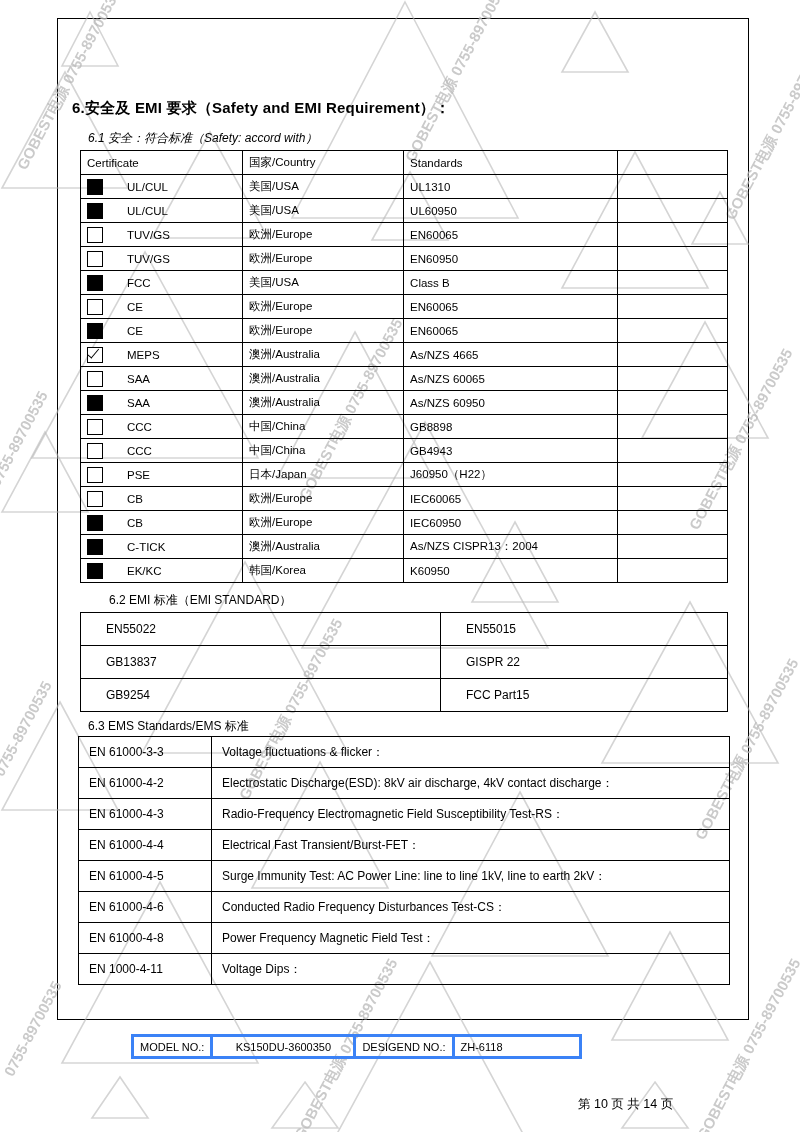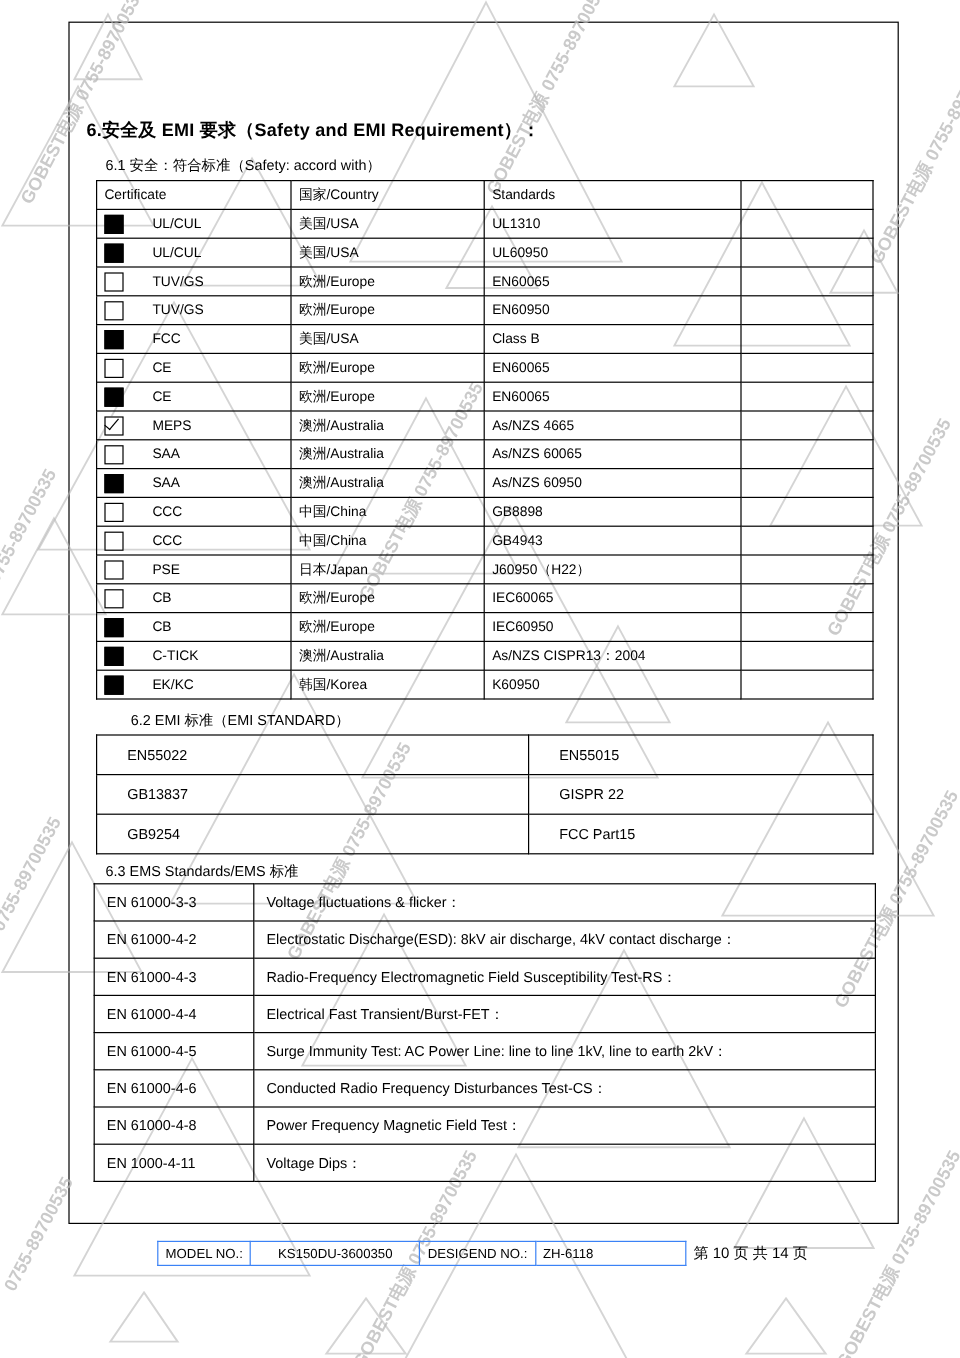--- a/index.html
+++ b/index.html
@@ -122,31 +122,31 @@
   .s-desc { padding-left: 10px !important; }
 
   
   #footer-table {
     position: absolute;
     left: 131px; top: 1034px;
     border-collapse: collapse;
     font-size: 11px;
   }
   #footer-table td {
-    border: 1px solid #3b82f6;
+    border: 3px solid #3b82f6;
     padding: 2px 6px;
     height: 15px;
     white-space: nowrap;
   }
   .f-wide { min-width: 128px; text-align: center; }
   .f-wide2 { min-width: 112px; }
 
   #page-num {
     position: absolute;
-    left: 578px; top: 1036px;
+    left: 578px; top: 1096px;
     font-size: 12.5px;
     white-space: nowrap;
   }
 </style>
 </head>
 <body>
 
 <div id="page">
 
   <div id="watermarks">
@@ -238,21 +238,21 @@
         <polygon points="30,2 58,43 2,43" fill="none" stroke="#b9b9b9" stroke-width="1.6"></polygon>
       </svg>
     </div>
 
   <div class="page-frame"></div>
 
   <div id="content">
 
     <div class="sec-title">6.安全及 EMI 要求（Safety and EMI Requirement）：</div>
 
-    <div class="sub-title" style="left:88px; top:130px;">6.1 安全：符合标准（Safety: accord with）</div>
+    <div class="sub-title" style="left:88px; top:130px;font-style:italic;">6.1 安全：符合标准（Safety: accord with）</div>
 
     <table class="doc" id="cert-table">
       <tbody id="cert-body">
           <tr>
             <td class="c-cert">Certificate</td>
             <td class="c-country">国家/Country</td>
             <td class="c-std">Standards</td>
             <td class="c-blank"></td>
           </tr>
           <tr>

